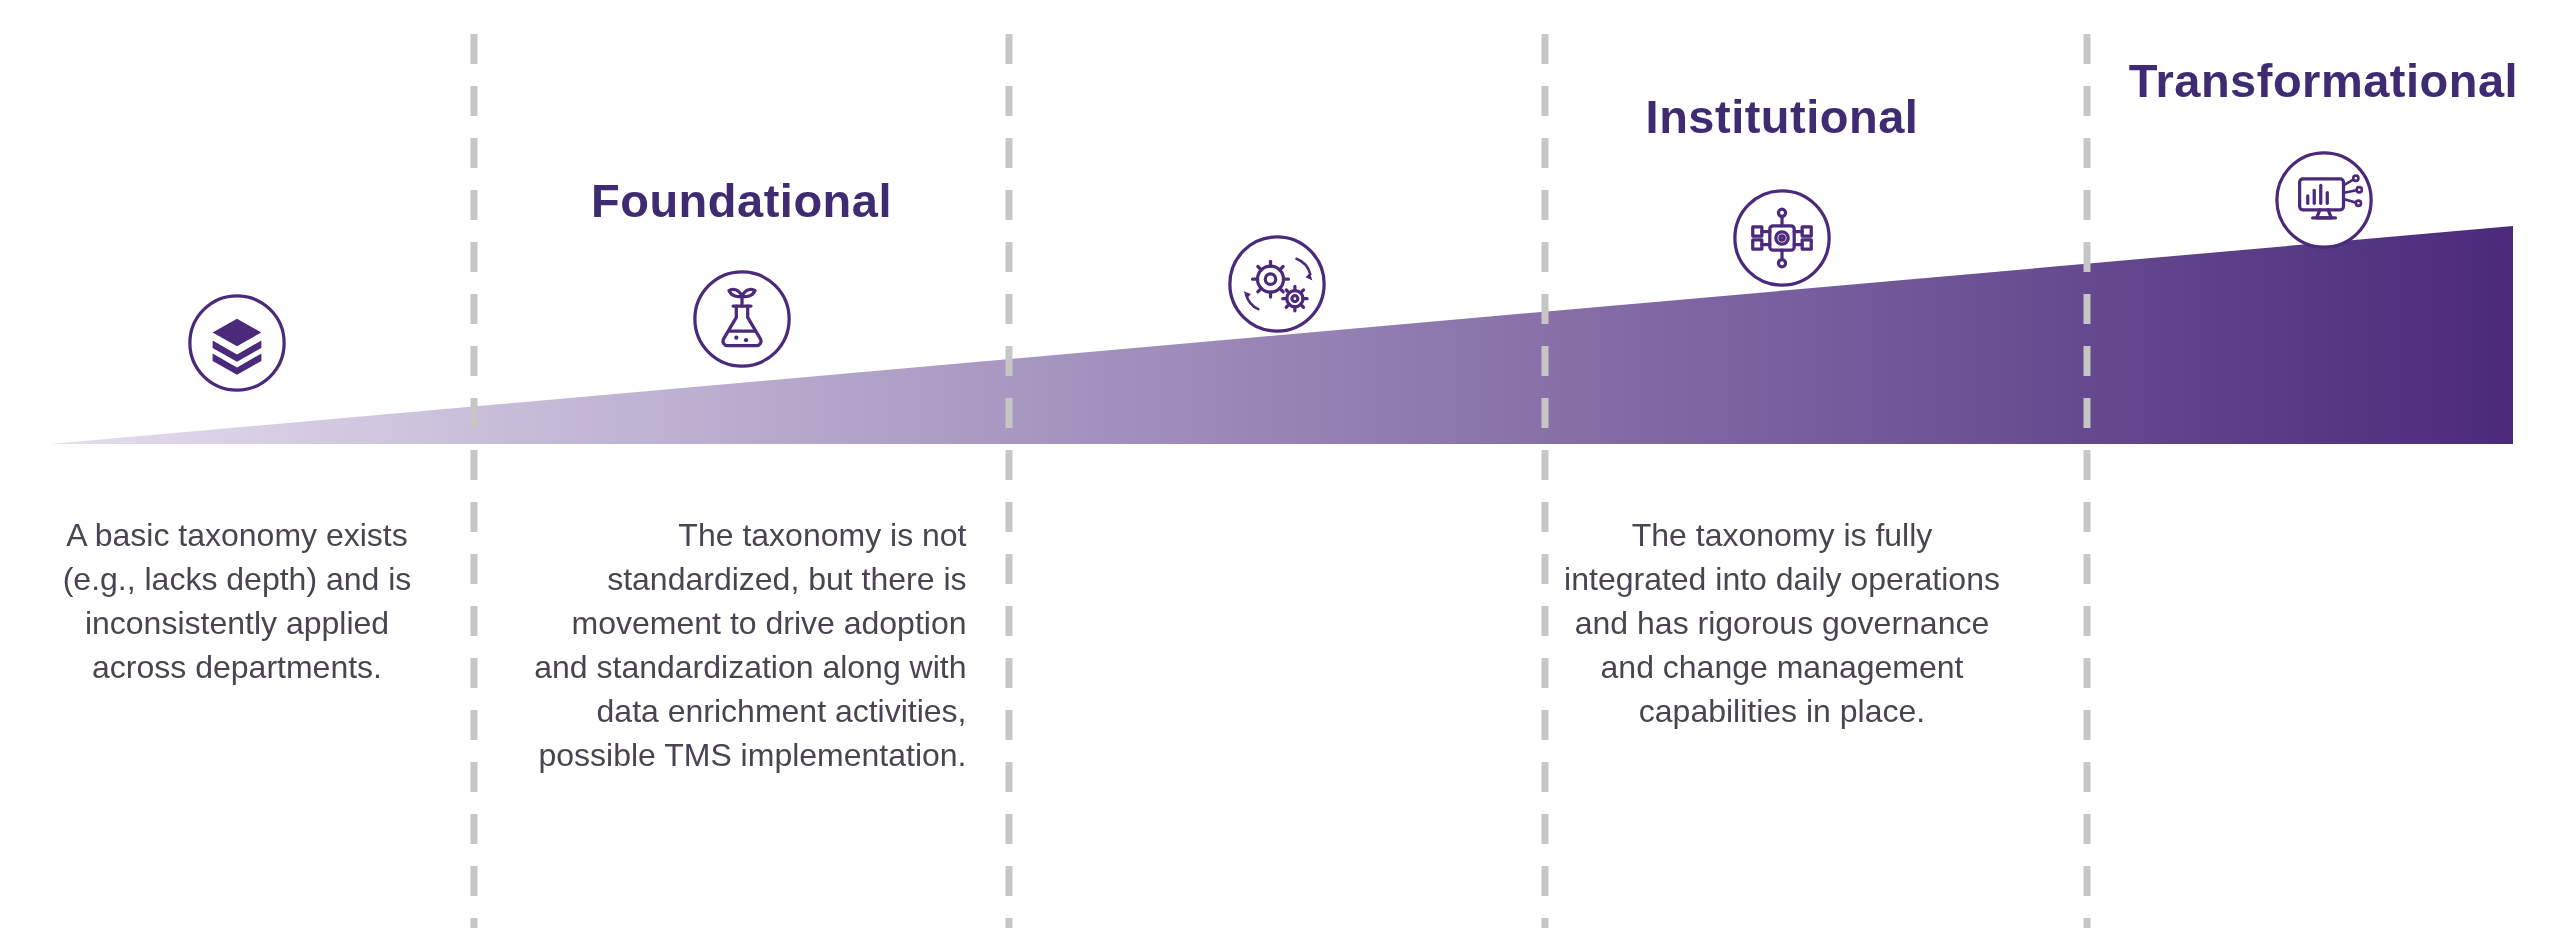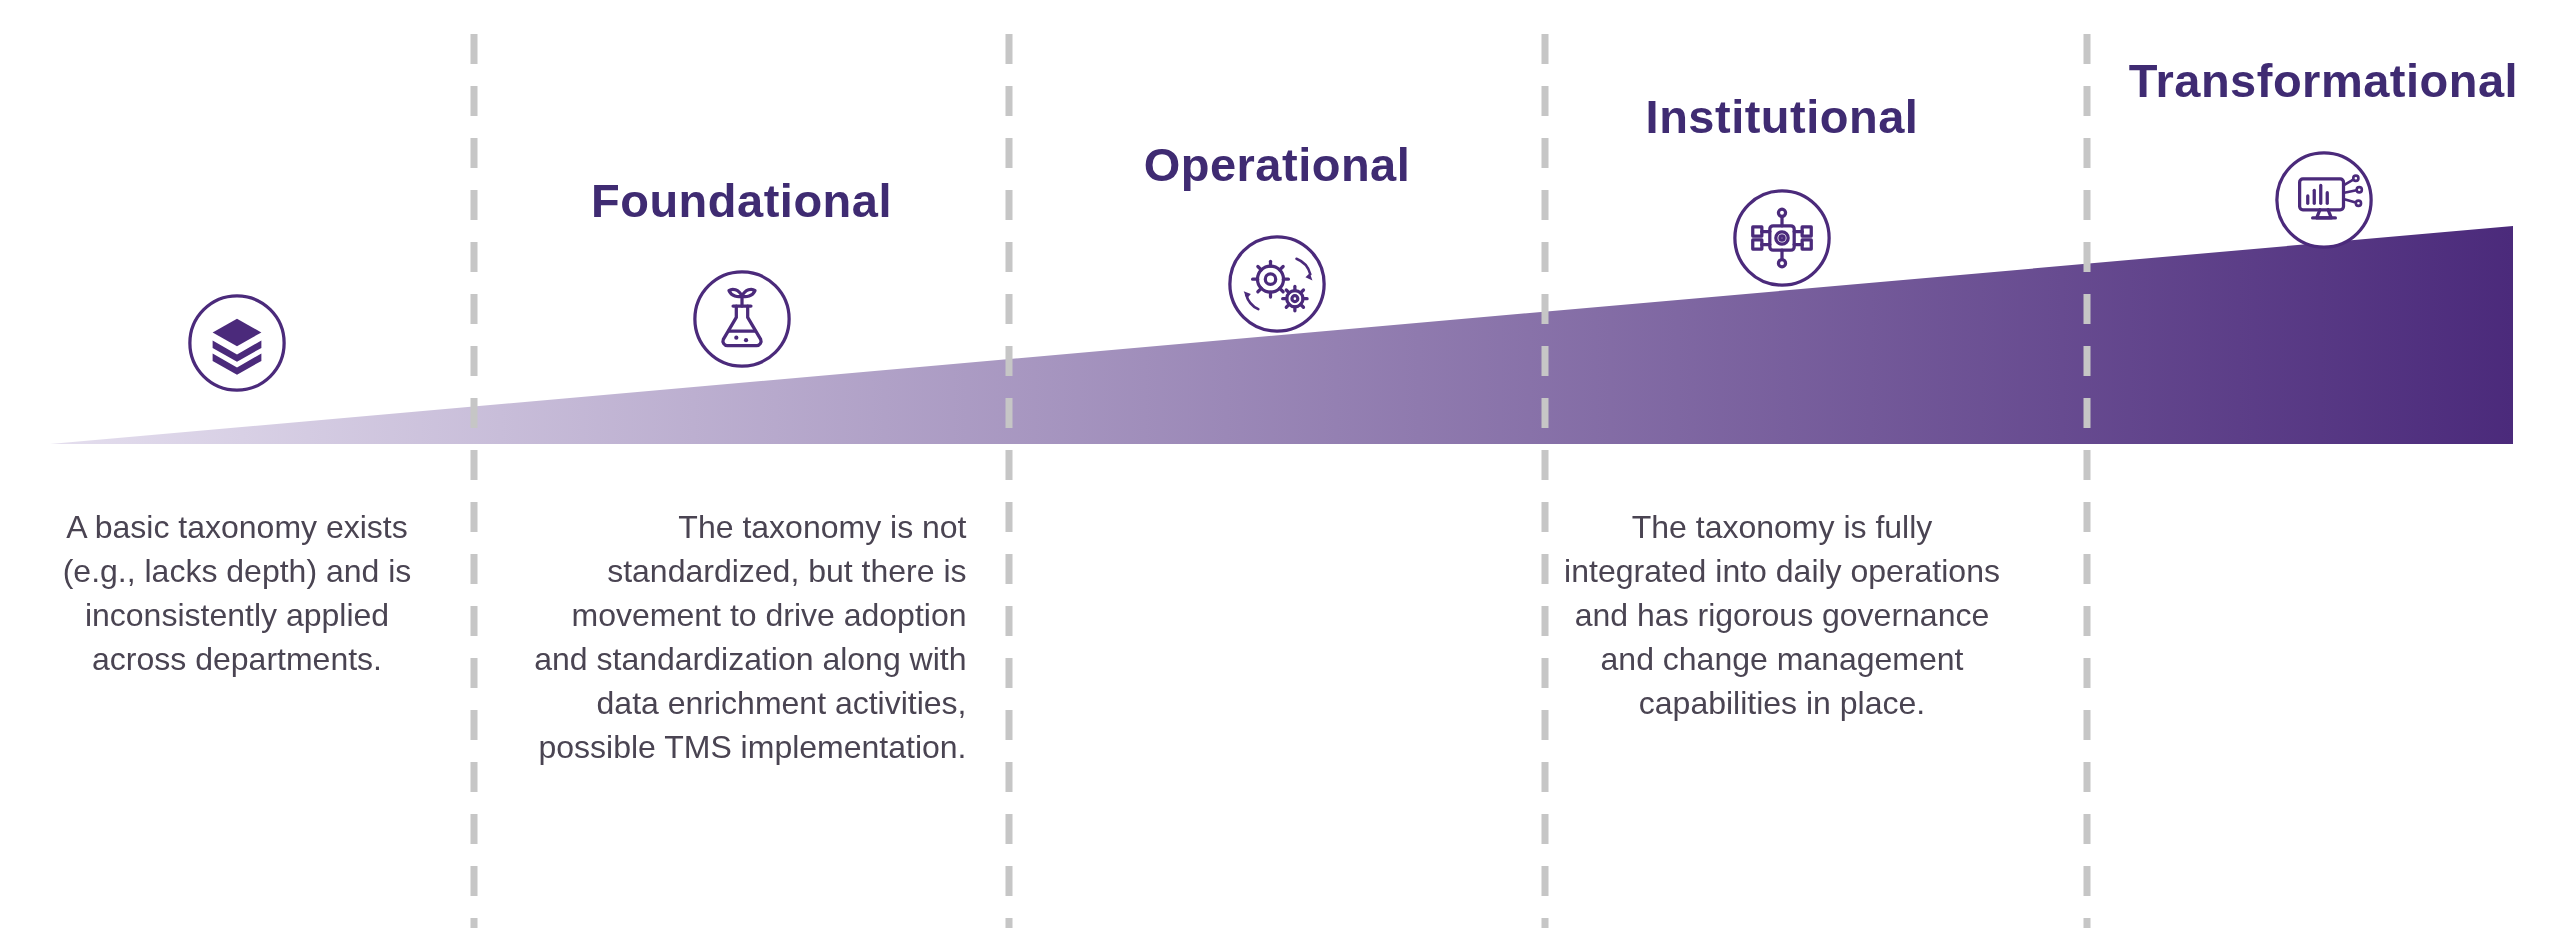--- a/index.html
+++ b/index.html
@@ -43,21 +43,21 @@
   .s4 .stage-icon{top:186px;}
   .s5 .stage-icon{top:148px;}
   .stage-icon svg{width:104px;height:104px;display:block;}
 
   .ic-ring{fill:#fff;stroke:var(--icon-stroke,#4b2a7b);stroke-width:2;}
   .ic-stroke{fill:none;stroke:var(--icon-stroke,#4b2a7b);stroke-width:2;stroke-linecap:round;stroke-linejoin:round;}
   .ic-thin{stroke-width:1.6;}
   .ic-fill{fill:var(--icon-stroke,#4b2a7b);stroke:none;}
 
   .stage-desc{
-    position:absolute;left:0;right:0;top:505px;margin:0 auto;
+    position:absolute;left:0;right:0;top:505px;margin:8px auto;
     font-size:32px;line-height:44px;
     color:var(--body-text,#4a4452);
   }
   .s1 .stage-desc{max-width:360px;}
   .s2 .stage-desc{max-width:450px;text-align:right;}
   .s3 .stage-desc{max-width:465px;}
   .s4 .stage-desc{max-width:445px;text-align:center;}
   .s5 .stage-desc{max-width:430px;}
 </style>
 </head>
@@ -107,21 +107,20 @@
           <path d="M32 18 C34 13.5 38 13 40 14.5 C38.5 18 34.5 18.8 32 18 Z"></path>
         </g>
         <circle class="ic-fill" cx="28.5" cy="43.5" r="1.3"></circle>
         <circle class="ic-fill" cx="34.5" cy="45" r="1.3"></circle>
       </svg>
     </div>
     <p class="stage-desc">The taxonomy is not standardized, but there is movement to drive adoption and standardization along with data enrichment activities, possible TMS implementation.</p>
   </section>
 
   <section class="stage s3">
-    <h2 class="stage-title">Operational</h2>
     <div class="stage-icon">
       <svg viewBox="0 0 64 64">
         <circle class="ic-ring" cx="32" cy="32" r="29"></circle>
         <g class="ic-stroke">
           <circle cx="28" cy="29" r="8"></circle>
           <circle cx="28" cy="29" r="3.2"></circle>
           <path d="M36 29 L39 29"></path>
           <path d="M33.66 34.66 L35.78 36.78"></path>
           <path d="M28 37 L28 40"></path>
           <path d="M22.34 34.66 L20.22 36.78"></path>

